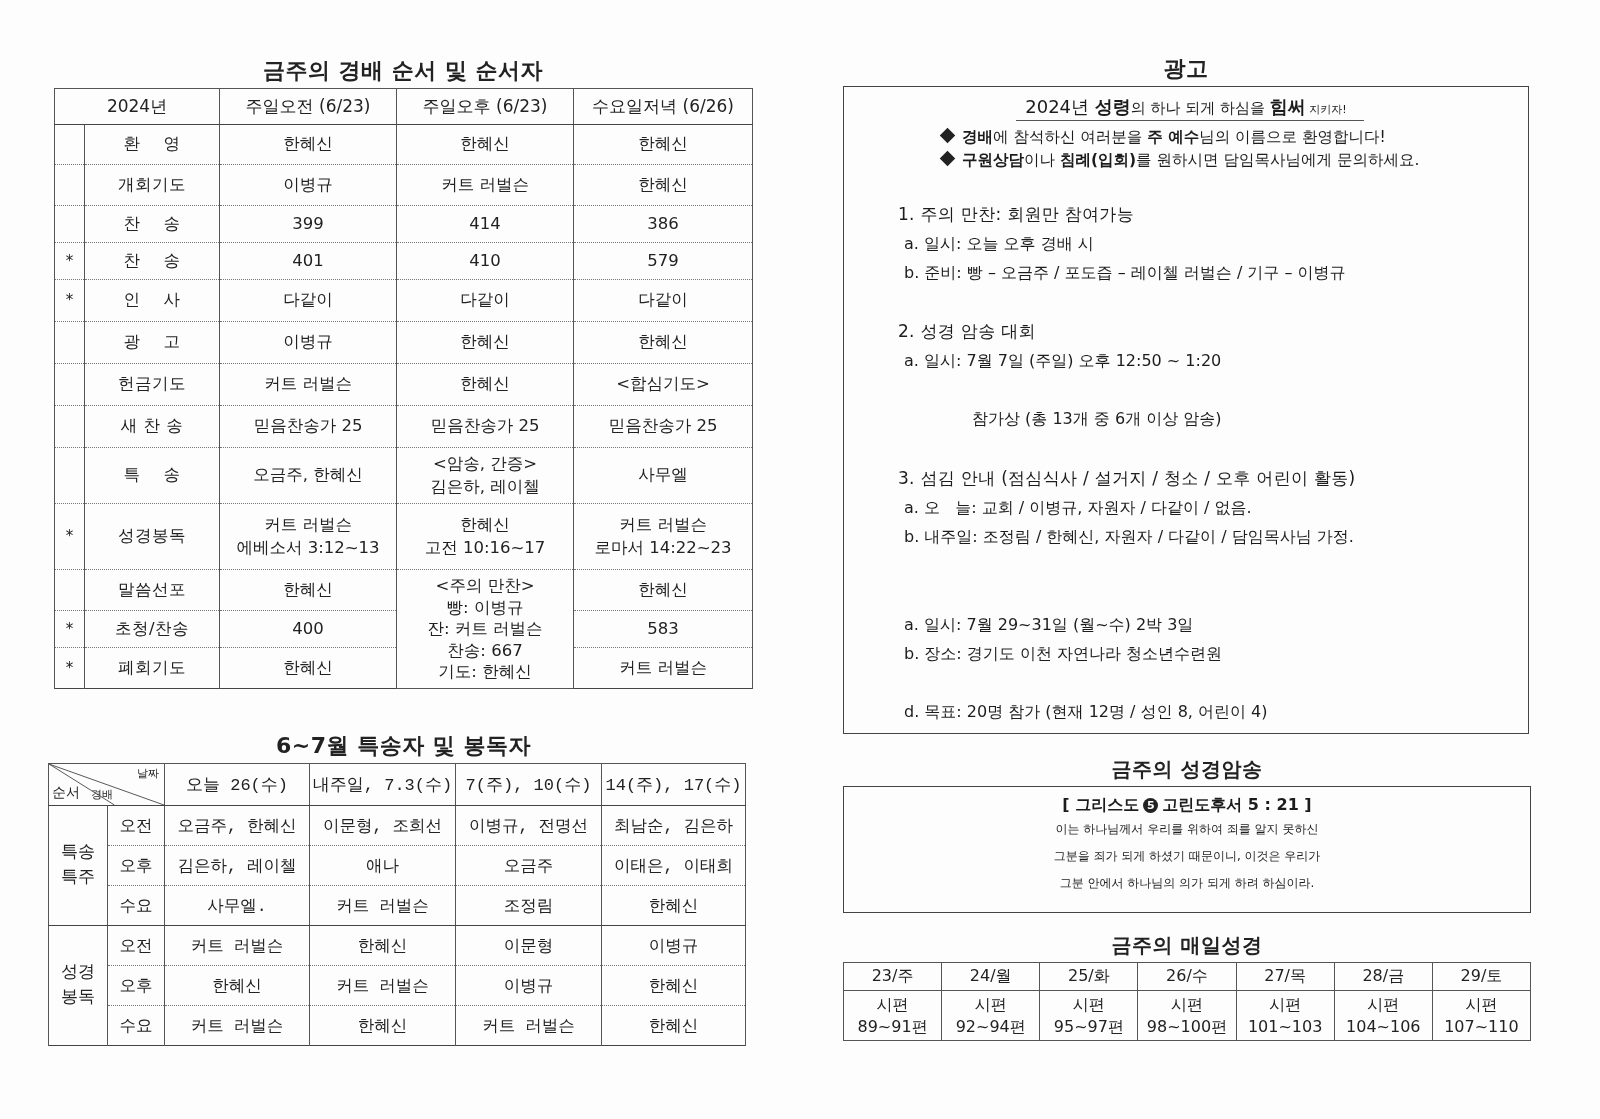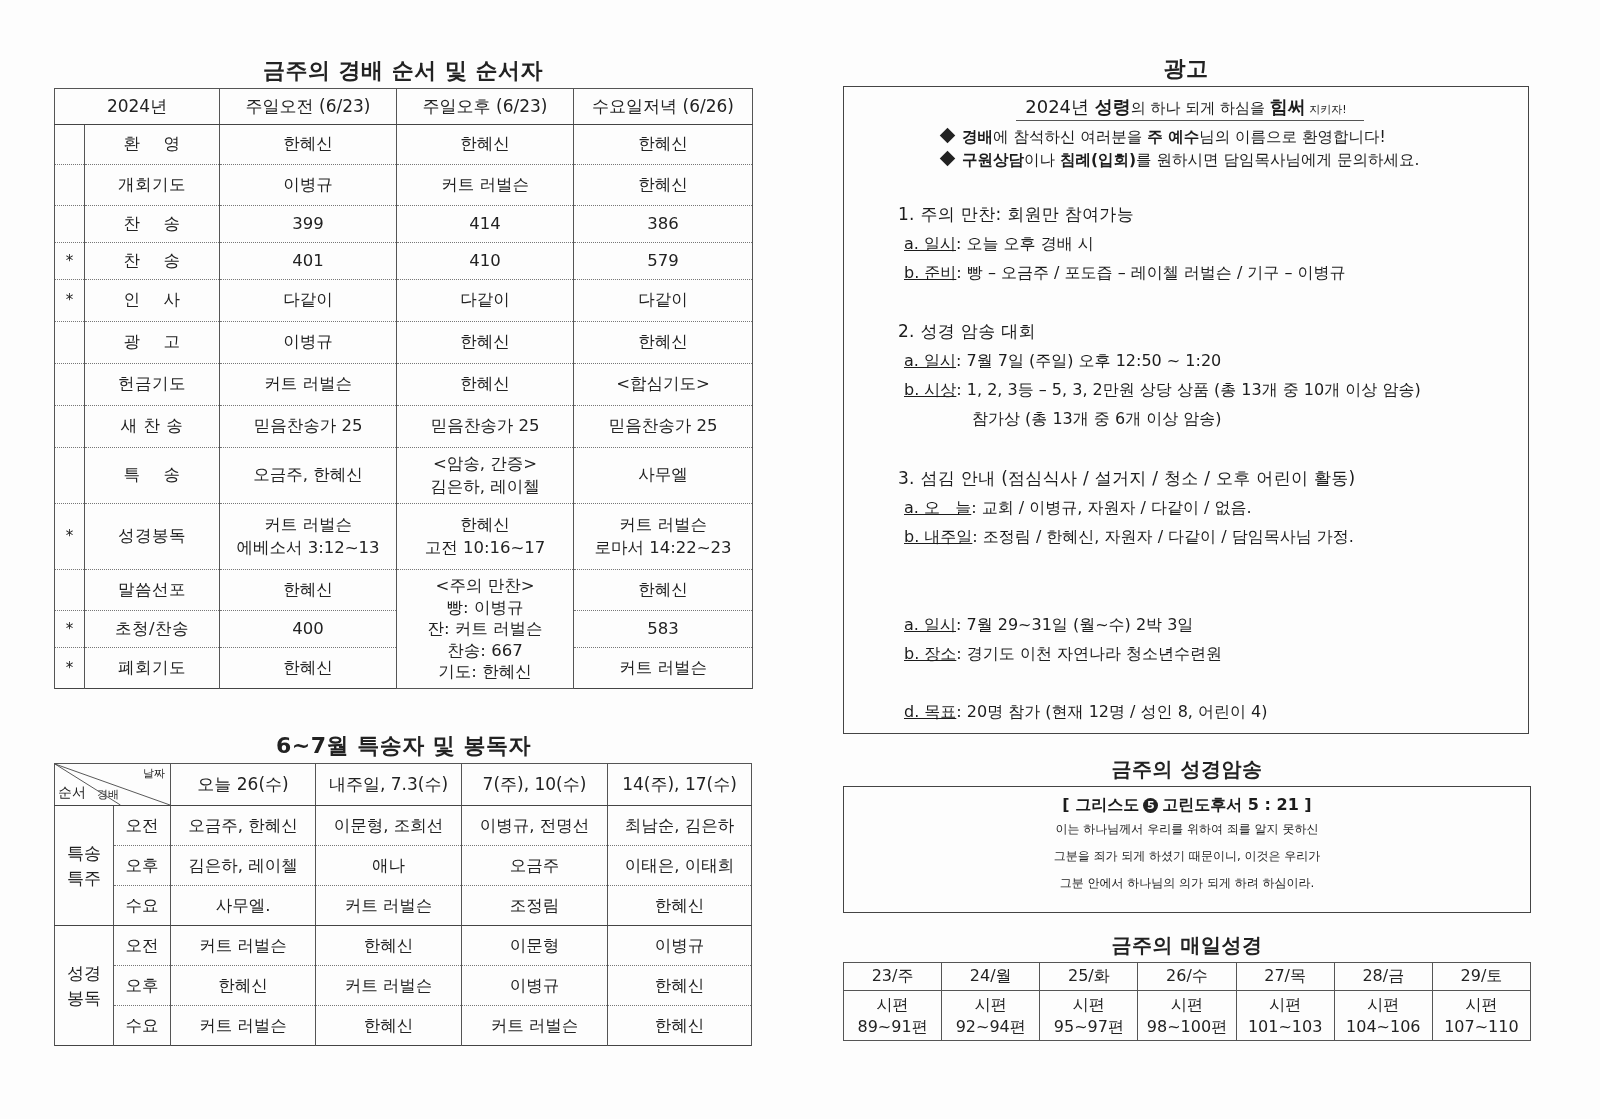--- a/index.html
+++ b/index.html
@@ -12,41 +12,41 @@
 
   
   #order { position: absolute; left: 54px; top: 88px; width: 698px; border: 1.5px solid #444; font-size: 16.5px; }
   #order th { height: 36px; border: 1px solid #555; border-bottom: 1.5px solid #444; font-size: 17px; }
   #order td { border-left: 1px solid #555; border-right: 1px solid #555; border-bottom: 1px dotted #777; line-height: 1.35; }
   #order td.star { font-size: 15px; }
   #order td.label { letter-spacing: 0.5px; }
   #order td.merged { border-bottom: 1px solid #555; }
 
   
-  #special { position: absolute; left: 54px; top: 763px; width: 697px; border: 1.5px solid #444; font-size: 16.5px; }
+  #special { position: absolute; left: 48px; top: 763px; width: 697px; border: 1.5px solid #444; font-size: 16.5px; font-family: Liberation Mono, monospace; }
   #special th { height: 42px; border: 1px solid #555; border-bottom: 1.5px solid #444; font-size: 17px; }
   #special td { border-left: 1px solid #555; border-right: 1px solid #555; border-bottom: 1px dotted #777; height: 40px; }
   #special td.grp { border-bottom: 1.5px solid #444; font-size: 17px; line-height: 1.45; }
   #special tr.grp-end td { border-bottom: 1.5px solid #444; }
   .diag { position: relative; padding: 0 !important; }
   .diag svg { position: absolute; left: 0; top: 0; width: 100%; height: 100%; }
   .diag .d1 { position: absolute; right: 5px; top: 2px; font-size: 11px; }
   .diag .d2 { position: absolute; left: 3px; bottom: 3px; font-size: 14px; }
   .diag .d3 { position: absolute; left: 42px; bottom: 3px; font-size: 11px; }
 
   
   #ads { position: absolute; left: 843px; top: 86px; width: 686px; height: 648px; border: 1.5px solid #444; }
   #ads .slogan { position: absolute; left: 0; right: 0; top: 8px; text-align: center; font-size: 18px; }
   #ads .slogan b { font-weight: bold; }
   #ads .slogan-line { position: absolute; left: 172px; width: 348px; top: 33px; border-top: 1px solid #555; }
   #ads .bullet { position: absolute; left: 98px; font-size: 15.5px; }
   .diamond { display: inline-block; width: 11px; height: 11px; background: #222; transform: rotate(45deg); margin-right: 9px; position: relative; top: -1px; }
   .sec { position: absolute; left: 27px; font-size: 17px; letter-spacing: 0.3px; margin-left: 27px; }
   .sub { position: absolute; left: 60px; font-size: 16px; }
-  .sub .k { text-decoration: underline; }
+  .sub .k { }
   .sub2 { position: absolute; left: 128px; font-size: 16px; }
 
   
   #verse { position: absolute; left: 843px; top: 786px; width: 688px; height: 127px; border: 1.5px solid #444; text-align: center; }
   #verse .ref { margin-top: 8px; font-size: 16px; font-weight: bold; }
   #verse .line { font-size: 12px; line-height: 27px; }
   .circnum { display: inline-block; width: 15px; height: 15px; border-radius: 50%; background: #222; color: #fff; font-size: 11px; line-height: 15px; text-align: center; margin: 0 4px; position: relative; top: -1px; }
 
   
   #daily { position: absolute; left: 843px; top: 962px; width: 688px; border: 1.5px solid #444; font-size: 16px; }
@@ -281,21 +281,20 @@
   <div class="bullet" style="top:63px;">
     <span class="diamond"></span><b>구원상담</b><span>이나 </span><b>침례(입회)</b><span>를 원하시면 담임목사님에게 문의하세요.</span>
   </div>
 
   <div class="sec" style="top:116px;">1. 주의 만찬: 회원만 참여가능</div>
   <div class="sub" style="top:147px;"><span class="k">a. 일시</span><span>: 오늘 오후 경배 시</span></div>
   <div class="sub" style="top:176px;"><span class="k">b. 준비</span><span>: 빵 – 오금주 / 포도즙 – 레이첼 러벌슨 / 기구 – 이병규</span></div>
 
   <div class="sec" style="top:233px;">2. 성경 암송 대회</div>
   <div class="sub" style="top:264px;"><span class="k">a. 일시</span><span>: 7월 7일 (주일) 오후 12:50 ~ 1:20</span></div>
-  <div class="sub" style="top:293px;"><span class="k">b. 시상</span><span>: 1, 2, 3등 – 5, 3, 2만원 상당 상품 (총 13개 중 10개 이상 암송)</span></div>
   <div class="sub2" style="top:322px;">참가상 (총 13개 중 6개 이상 암송)</div>
 
   <div class="sec" style="top:380px;">3. 섬김 안내 (점심식사 / 설거지 / 청소 / 오후 어린이 활동)</div>
   <div class="sub" style="top:411px;"><span class="k" style="white-space:pre">a. 오   늘</span><span>: 교회 / 이병규, 자원자 / 다같이 / 없음.</span></div>
   <div class="sub" style="top:440px;"><span class="k">b. 내주일</span><span>: 조정림 / 한혜신, 자원자 / 다같이 / 담임목사님 가정.</span></div>
 
   <div class="sub" style="top:528px;"><span class="k">a. 일시</span><span>: 7월 29~31일 (월~수) 2박 3일</span></div>
   <div class="sub" style="top:557px;"><span class="k">b. 장소</span><span>: 경기도 이천 자연나라 청소년수련원</span></div>
   <div class="sub" style="top:615px;"><span class="k">d. 목표</span><span>: 20명 참가 (현재 12명 / 성인 8, 어린이 4)</span></div>
 </div>

